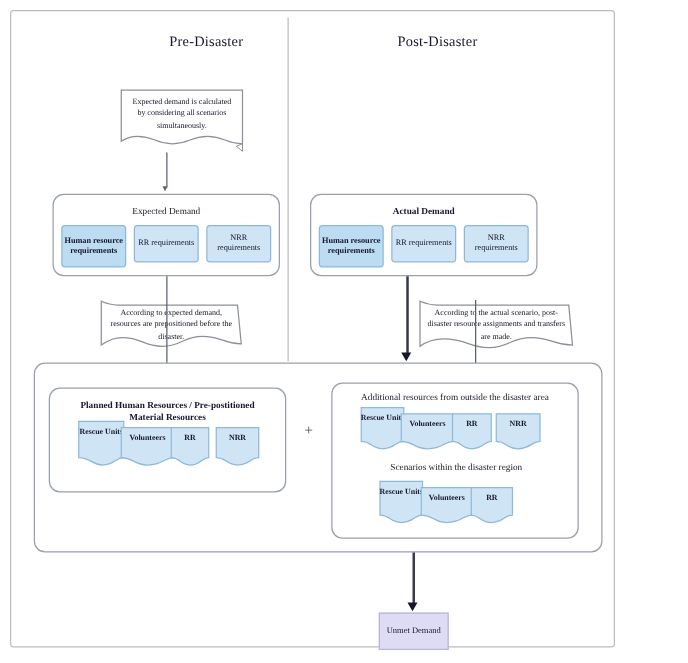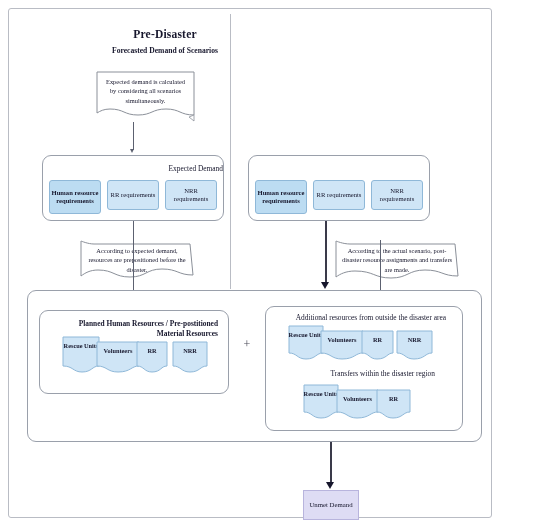--- a/index.html
+++ b/index.html
@@ -28,40 +28,39 @@
     left:230px; top:14px; width:1px; height:275px;
     background:#b9bcc4;
   }
 
   
   .col-title{
     font-size:11.5px;
     letter-spacing:.2px;
     text-align:center;
     color:#16162c;
-    font-weight:bold;
   }
   .sub-title{
     font-size:7.6px;
     font-weight:bold;
     text-align:center;
     line-height:1.35;
     color:#16162c;
   }
 
   
   .rbox{
     border:1px solid #9aa0ab;
     border-radius:9px;
     box-sizing:border-box;
     background:#ffffff;
   }
   .rbox-title{
     font-size:7.4px;
-    text-align:right;
+    text-align:center;
     line-height:1.4;
     color:#16162c;
   }
   .rbox-title.b{font-weight:bold;}
 
   
   .chip{
     border:1px solid #8fb8d8;
     border-radius:3px;
     background:#cfe5f6;
@@ -164,22 +163,22 @@
 </head>
 <body>
 
 <div id="canvas">
 
   <div class="abs rbox" id="outer-frame" style="border-radius:3px;"></div>
 
   <div class="abs" id="divider"></div>
 
   <div class="abs col-title" style="left:85px; top:28px; width:160px;">Pre-Disaster</div>
-  <div class="abs sub-title" style="left:105px; top:46px; width:120px;">Forecasted Demand of Scenarios</div>
-
+
+  <div class="abs col-title" style="left:270px; top:28px; width:160px;">Post-Disaster</div>
 
   <div class="note" style="left:96px; top:71px; width:99px; height:51px;">
     <svg width="99" height="51" viewBox="0 0 99 51">
       <path d="M1,1 L98,1 L98,44 C84,44 84,38 70,38 C56,38 56,44 42,44 C28,44 28,38 14,38 C8,38 4,40 1,42 Z" fill="#ffffff" stroke="#8b9099" stroke-width="1"></path>
       <path d="M98,44 L98,50 L93,46 Z" fill="#ffffff" stroke="#8b9099" stroke-width="0.8"></path>
     </svg>
     <div class="note-text">Expected demand is calculated by considering all scenarios simultaneously.</div>
   </div>
 
   <div class="abs arrow-line thin" style="left:133px; top:122px; width:1px; height:28px;"></div>
@@ -188,20 +187,21 @@
   <div class="abs rbox" id="expected-demand-box" style="left:42px; top:155px; width:182px; height:66px;">
     <div class="rbox-title" style="margin-top:8px;">Expected Demand</div>
     <div style="position:absolute; left:6px; top:24px; right:6px; display:flex; gap:6px;">
       <div class="chip strong" style="width:33.3%; height:34px;">Human resource requirements</div>
       <div class="chip" style="width:33.3%; height:30px;">RR requirements</div>
       <div class="chip" style="width:33.3%; height:30px;">NRR requirements</div>
     </div>
   </div>
 
   <div class="abs rbox" id="actual-demand-box" style="left:248px; top:155px; width:182px; height:66px;">
+    <div class="rbox-title b" style="margin-top:8px;">Actual Demand</div>
     <div style="position:absolute; left:6px; top:24px; right:6px; display:flex; gap:6px;">
       <div class="chip strong" style="width:33.3%; height:34px;">Human resource requirements</div>
       <div class="chip" style="width:33.3%; height:30px;">RR requirements</div>
       <div class="chip" style="width:33.3%; height:30px;">NRR requirements</div>
     </div>
   </div>
 
   <div class="note" style="left:78px; top:239px; width:118px; height:42px;">
     <svg width="118" height="42" viewBox="0 0 118 42">
       <path d="M3,2 C3,2 10,5 16,5 L112,5 L115,36 C100,36 100,30 84,30 C68,30 68,38 52,38 C36,38 36,31 20,31 C12,31 7,34 3,37 Z" fill="#ffffff" stroke="#8b9099" stroke-width="1"></path>
@@ -281,21 +281,21 @@
       </svg>
     <div class="banner-text">RR</div>
   </div>
   <div class="banner" style="left:396px; top:330px; width:37px; height:31px;">
     <svg width="37" height="31" viewBox="0 0 37 31">
         <path d="M1,1 L36,1 L36,23 C29,23 29,29 18,29 C9,29 9,23 1,23 Z" fill="#cfe5f6" stroke="#8fb8d8" stroke-width="1"></path>
       </svg>
     <div class="banner-text">NRR</div>
   </div>
 
-  <div class="abs rbox-title" style="left:295px; top:369px; width:140px;">Transfers within the disaster region</div>
+  <div class="abs rbox-title" style="left:295px; top:369px; width:140px;">Scenarios within the disaster region</div>
 
   <div class="banner" style="left:303px; top:384px; width:36px; height:36px;">
     <svg width="36" height="36" viewBox="0 0 36 36">
         <path d="M1,1 L35,1 L35,28 C28,28 28,34 18,34 C9,34 9,28 1,28 Z" fill="#cfe5f6" stroke="#8fb8d8" stroke-width="1"></path>
       </svg>
     <div class="banner-text">Rescue Units</div>
   </div>
   <div class="banner" style="left:336px; top:389px; width:43px; height:31px;">
     <svg width="43" height="31" viewBox="0 0 43 31">
         <path d="M1,1 L42,1 L42,23 C34,23 34,29 21,29 C11,29 11,23 1,23 Z" fill="#cfe5f6" stroke="#8fb8d8" stroke-width="1"></path>

